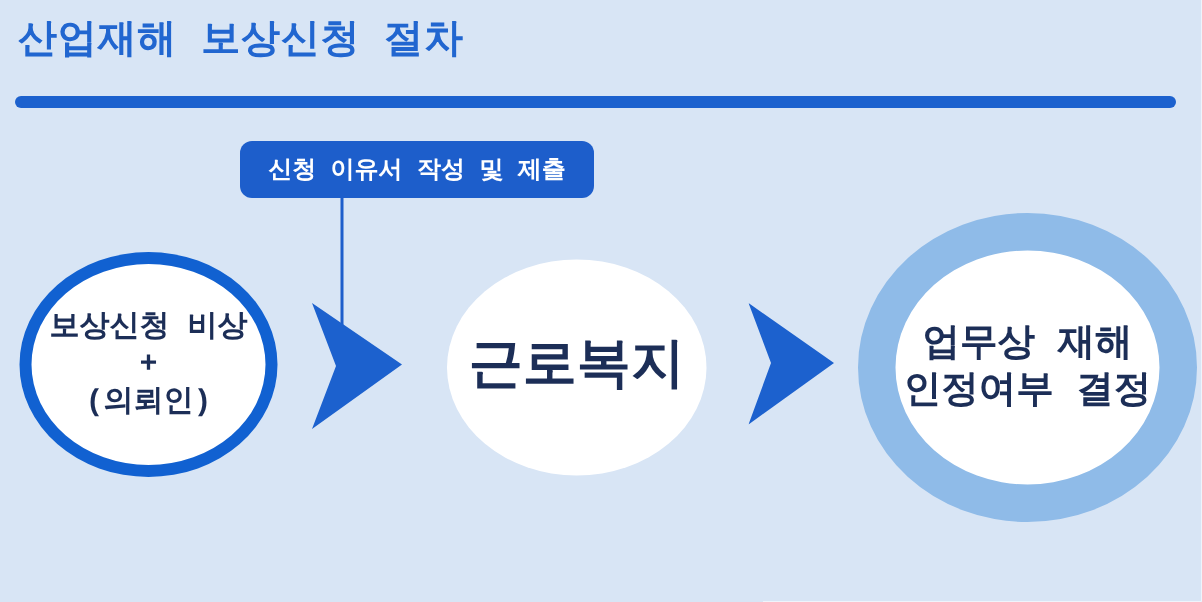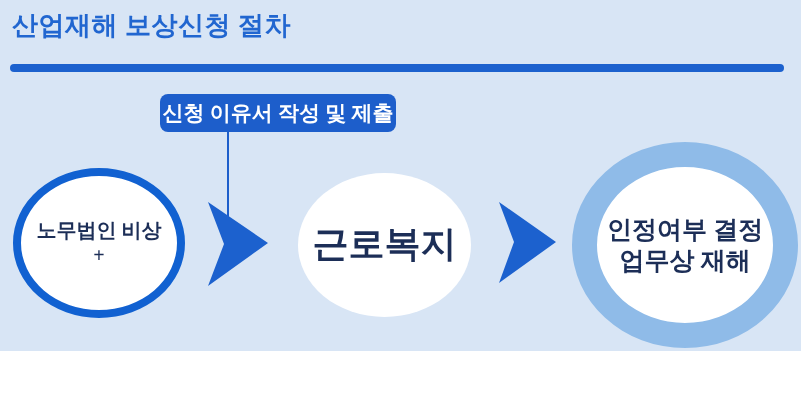--- a/index.html
+++ b/index.html
@@ -8,24 +8,24 @@
     --accent-deep: #1d5ecb;
     --ring: #8fbbe8;
     --navy: #1c2e57;
     --white: #ffffff;
   }
   * { margin: 0; padding: 0; box-sizing: border-box; }
   html, body { background: #ffffff; }
   .canvas {
     position: relative;
     width: 801px;
-    height: 351px;
+    height: 401px;
     background: var(--bg);
     overflow: hidden;
-    font-family: Liberation Serif, serif;
+    font-family: Liberation Mono, monospace;
   }
   .page-title {
     position: absolute;
     left: 12px;
     top: 8px;
     font-size: 26px;
     font-weight: bold;
     letter-spacing: 0.5px;
     color: #2166d0;
     white-space: nowrap;
@@ -44,21 +44,21 @@
     left: 160px;
     top: 94px;
     width: 236px;
     height: 38px;
     background: var(--accent-deep);
     border-radius: 8px;
     display: flex;
     align-items: center;
     justify-content: center;
     color: var(--white);
-    font-size: 21px;
+    font-size: 16px;
     font-weight: bold;
     white-space: nowrap;
   }
   .connector {
     position: absolute;
     left: 227px;
     top: 132px;
     width: 2px;
     height: 90px;
     background: var(--accent-deep);
@@ -118,38 +118,39 @@
 
   <div class="title-rule"></div>
 
   <div class="callout">
     <span>신청 이유서 작성 및 제출</span>
   </div>
 
   <div class="connector"></div>
 
   <div class="node node-applicant">
-    <div>노무법인 비상</div>
+    <div>보상신청 비상</div>
     <div>+</div>
+    <div>(의뢰인)</div>
   </div>
 
   <div class="arrow arrow-1">
     <svg width="60" height="86" viewBox="0 0 60 86" xmlns="http://www.w3.org/2000/svg">
       <polygon points="0,0 60,41 0,84 16,42"></polygon>
     </svg>
   </div>
 
   <div class="node node-agency">
     <div>근로복지</div>
   </div>
 
   <div class="arrow arrow-2">
     <svg width="57" height="83" viewBox="0 0 57 83" xmlns="http://www.w3.org/2000/svg">
       <polygon points="0,0 57,40 0,81 15,40"></polygon>
     </svg>
   </div>
 
   <div class="node node-decision">
+    <div>업무상 재해</div>
     <div>인정여부 결정</div>
-    <div>업무상 재해</div>
   </div>
 
 </div>
 
 </body></html>

